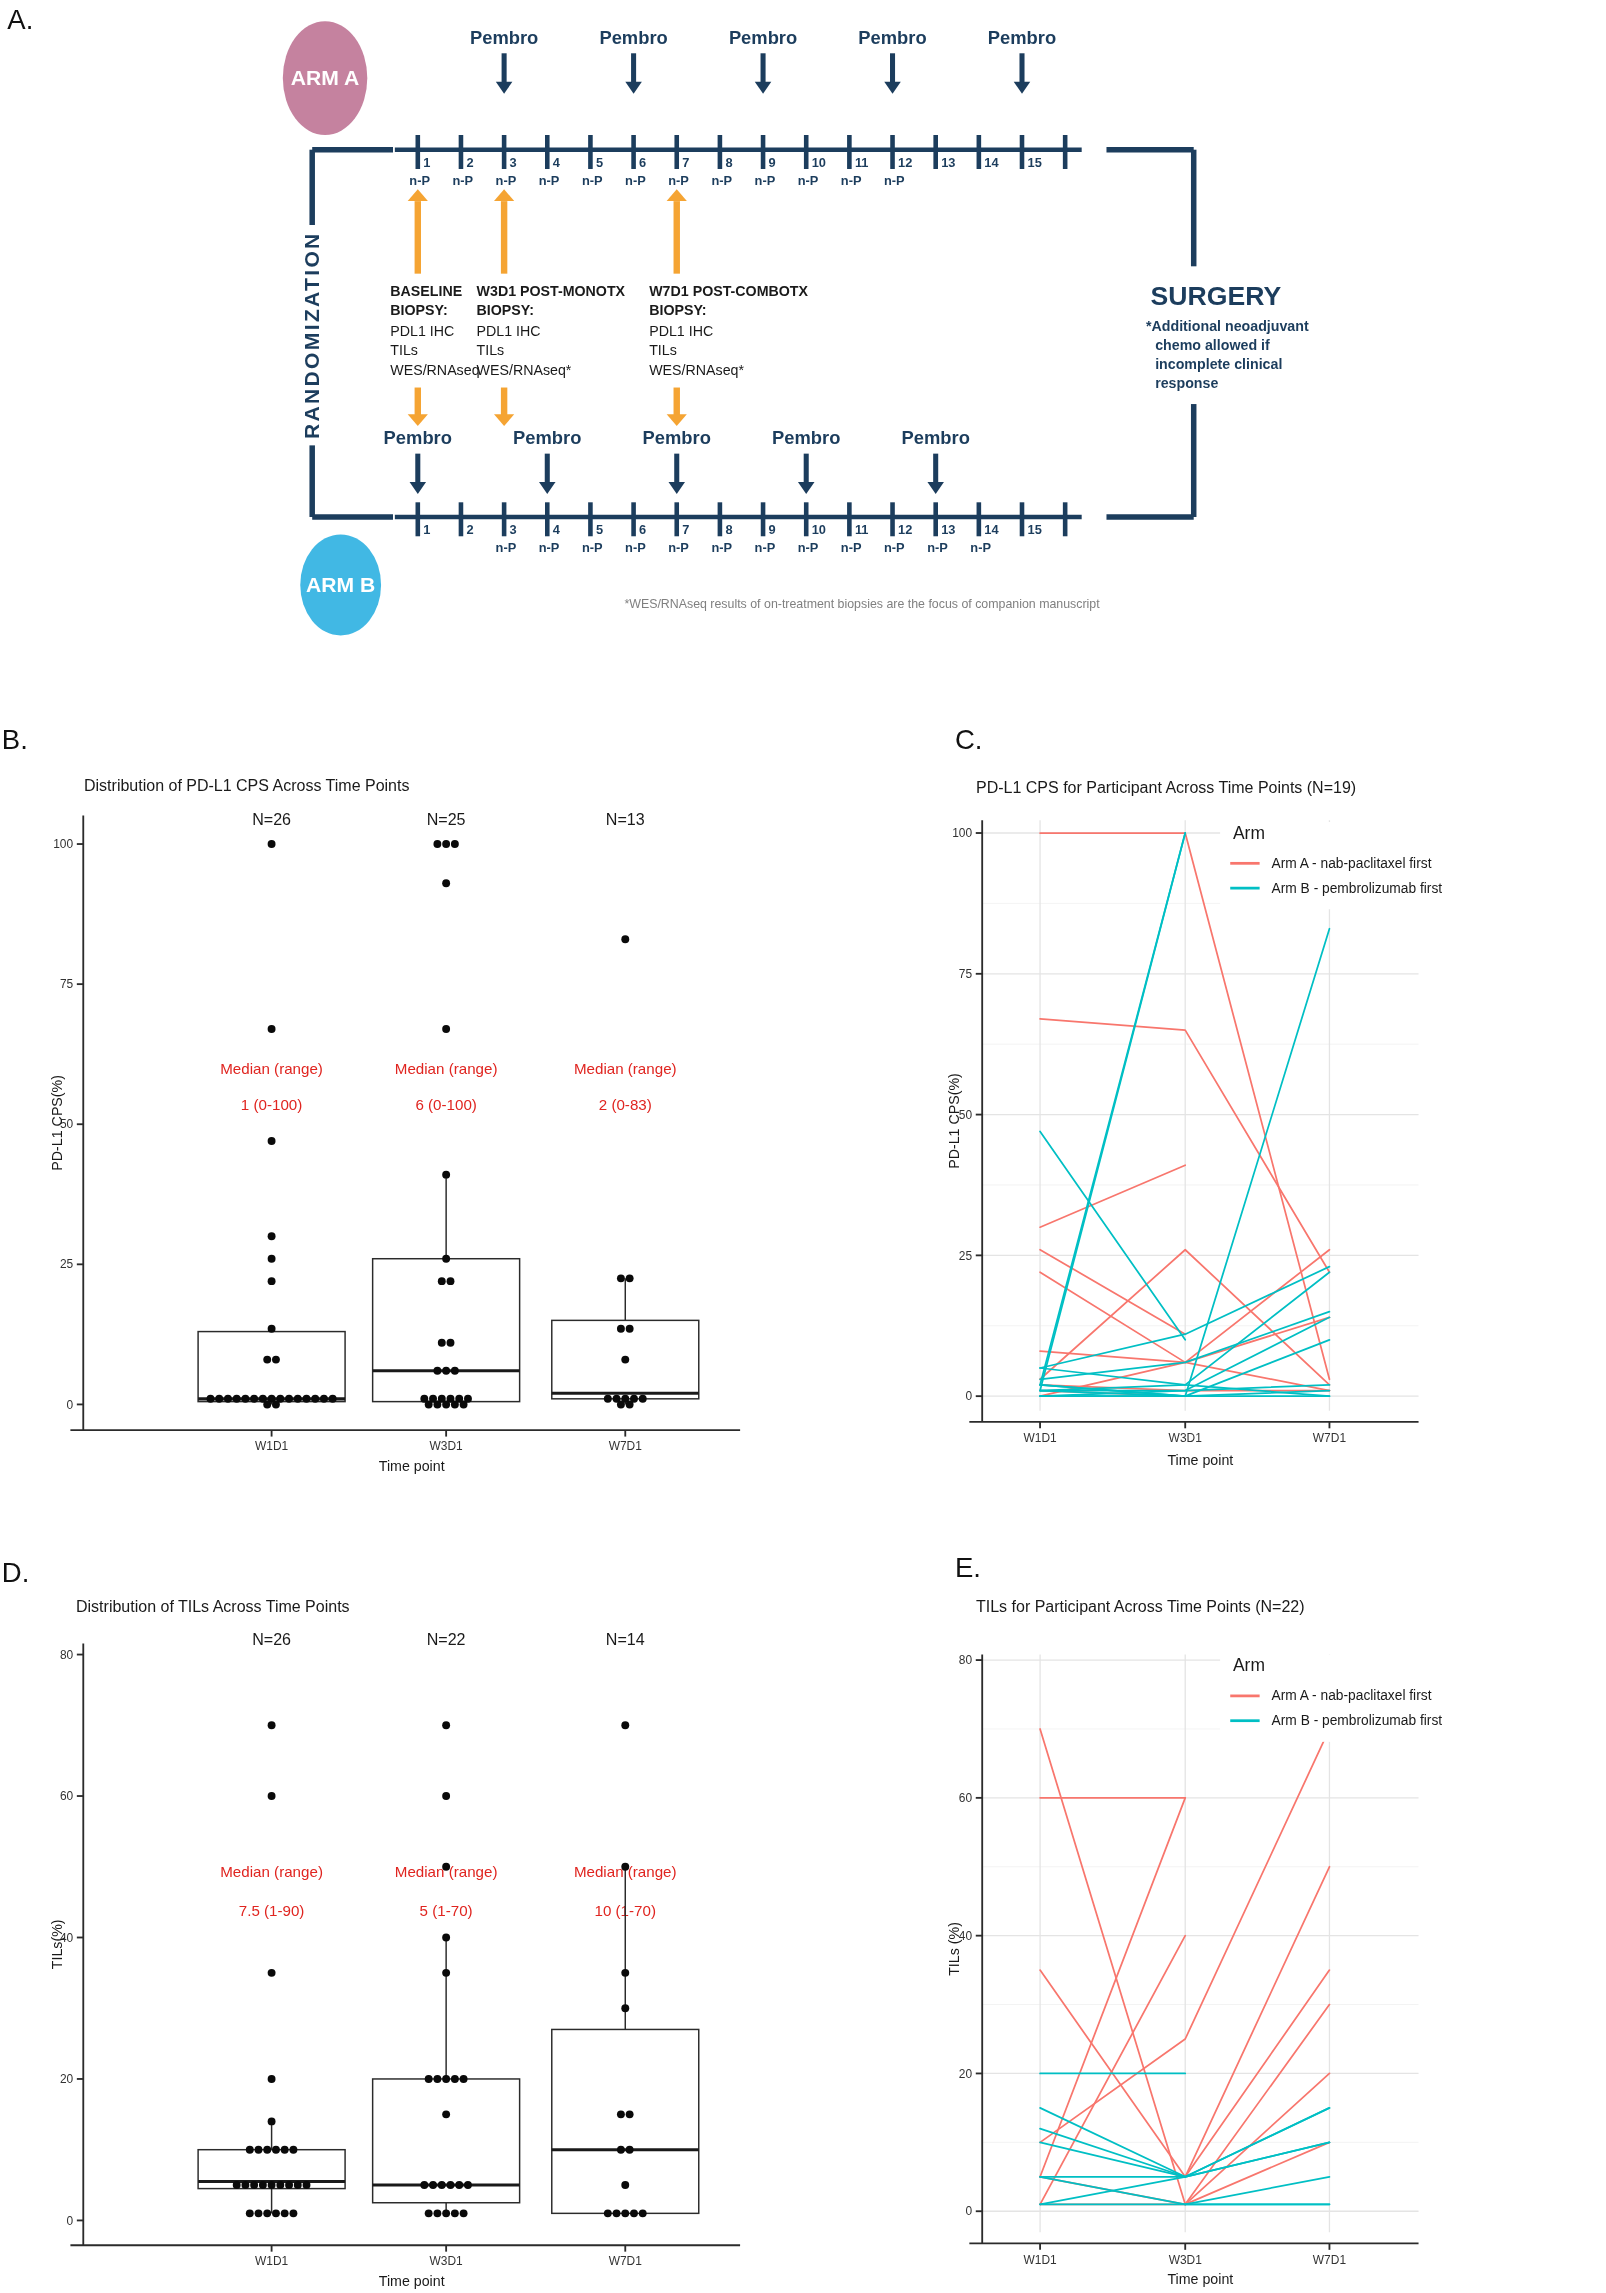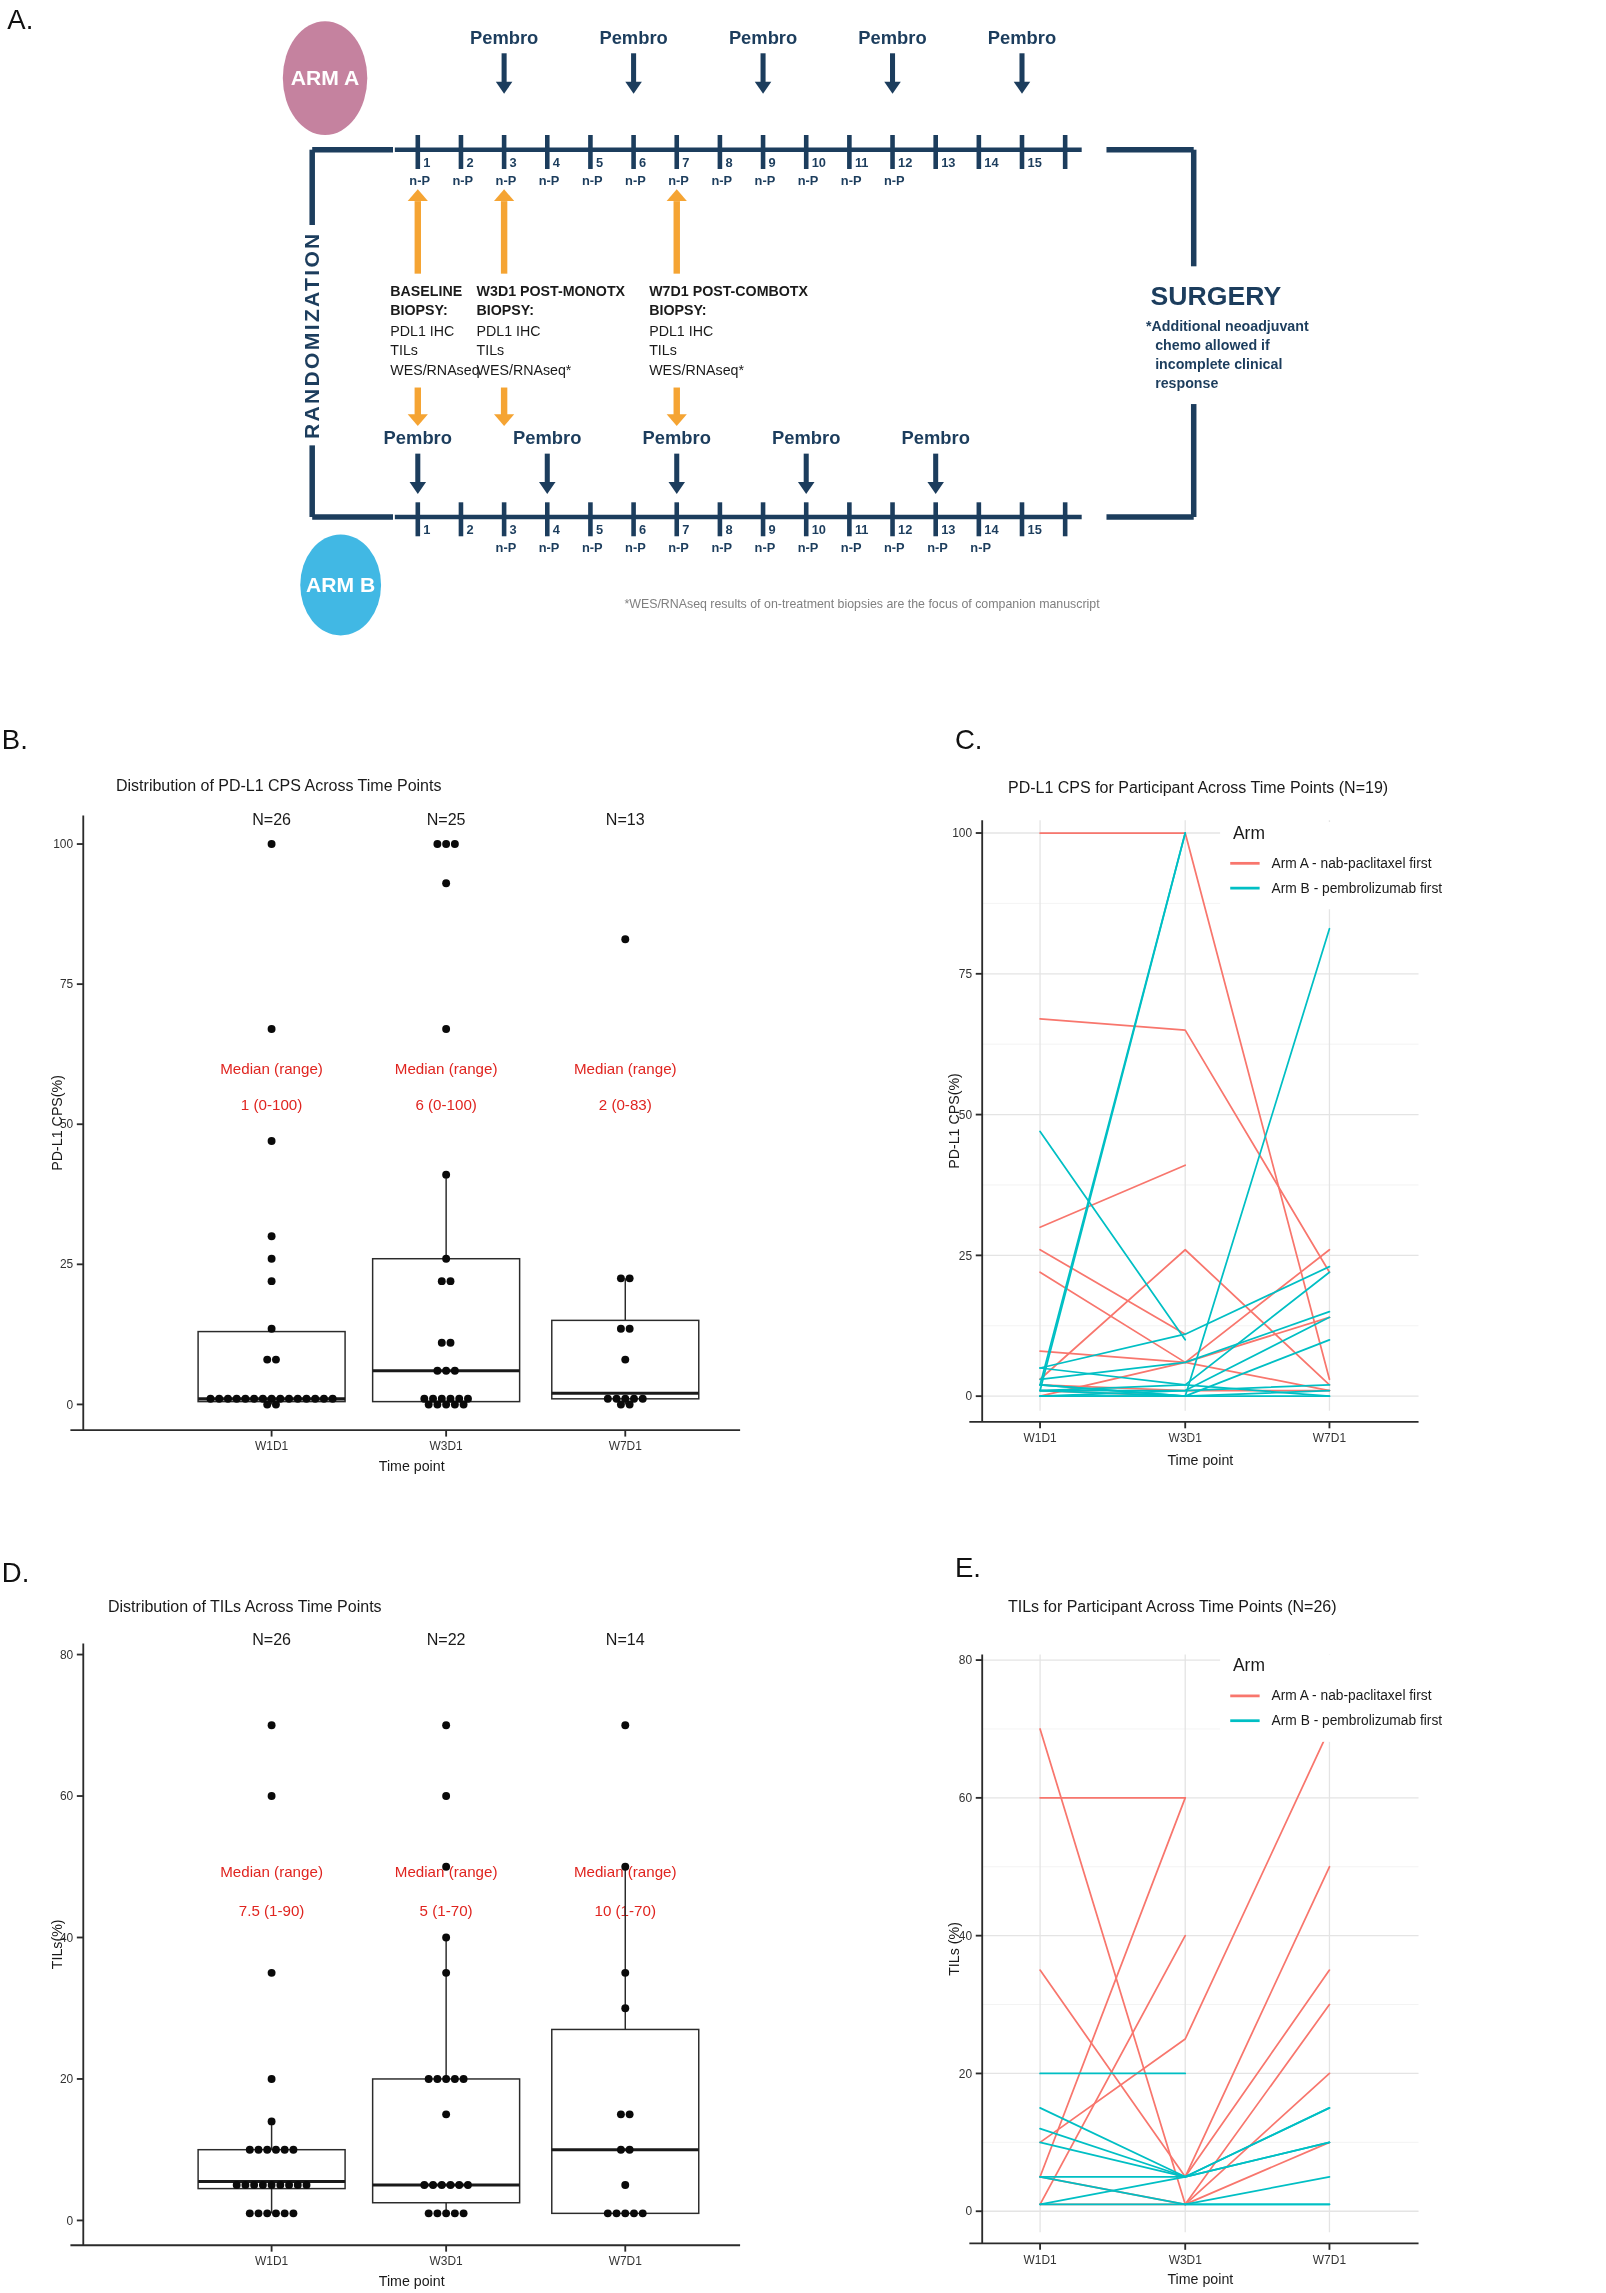--- a/index.html
+++ b/index.html
@@ -1,36 +1,36 @@
 <!DOCTYPE html>
 <html style="font-size:14.7px"><head>
 <meta charset="utf-8">
 <style>
   html,body{margin:0;padding:0;background:#fff;}
   #page{position:relative;width:1606px;height:2293px;background:#fff;overflow:hidden;
         font-family:"Liberation Sans",sans-serif;}
   .plabel{position:absolute;font-size:27.5px;color:#111;}
-  .ctitle{position:absolute;font-size:16px;color:#1a1a1a;margin-left:32px;}
+  .ctitle{position:absolute;font-size:16px;color:#1a1a1a;}
   svg{position:absolute;overflow:visible;}
   text{font-family:"Liberation Sans",sans-serif;}
 </style>
 </head>
 <body>
 
 <div id="page">
   <div class="plabel" style="left:7.3px;top:3.7px">A.</div>
   <div class="plabel" style="left:1.8px;top:724px">B.</div>
   <div class="plabel" style="left:955px;top:724px">C.</div>
   <div class="plabel" style="left:1.8px;top:1557px">D.</div>
   <div class="plabel" style="left:955px;top:1552px">E.</div>
 
   <div class="ctitle" style="left:84px;top:777px">Distribution of PD-L1 CPS Across Time Points</div>
   <div class="ctitle" style="left:976px;top:779px">PD-L1 CPS for Participant Across Time Points (N=19)</div>
   <div class="ctitle" style="left:76px;top:1598px">Distribution of TILs Across Time Points</div>
-  <div class="ctitle" style="left:976px;top:1598px">TILs for Participant Across Time Points (N=26)</div>
+  <div class="ctitle" style="left:976px;top:1598px">TILs for Participant Across Time Points (N=22)</div>
 
   <svg id="schema" style="left:0;top:0" width="1606" height="652" viewBox="0 0 1749 710">
       <g>
         <text x="549" y="48" font-size="20" fill="#1C3D5D" font-family="&quot;Liberation Sans&quot;,sans-serif" font-weight="bold" text-anchor="middle">Pembro</text>
         <g>
           <line x1="549" x2="549" y1="58" y2="90" stroke="#1C3D5D" stroke-width="5.5"></line>
           <polygon points="540,89 558,89 549,102" fill="#1C3D5D"></polygon>
         </g>
         <text x="690" y="48" font-size="20" fill="#1C3D5D" font-family="&quot;Liberation Sans&quot;,sans-serif" font-weight="bold" text-anchor="middle">Pembro</text>
         <g>

